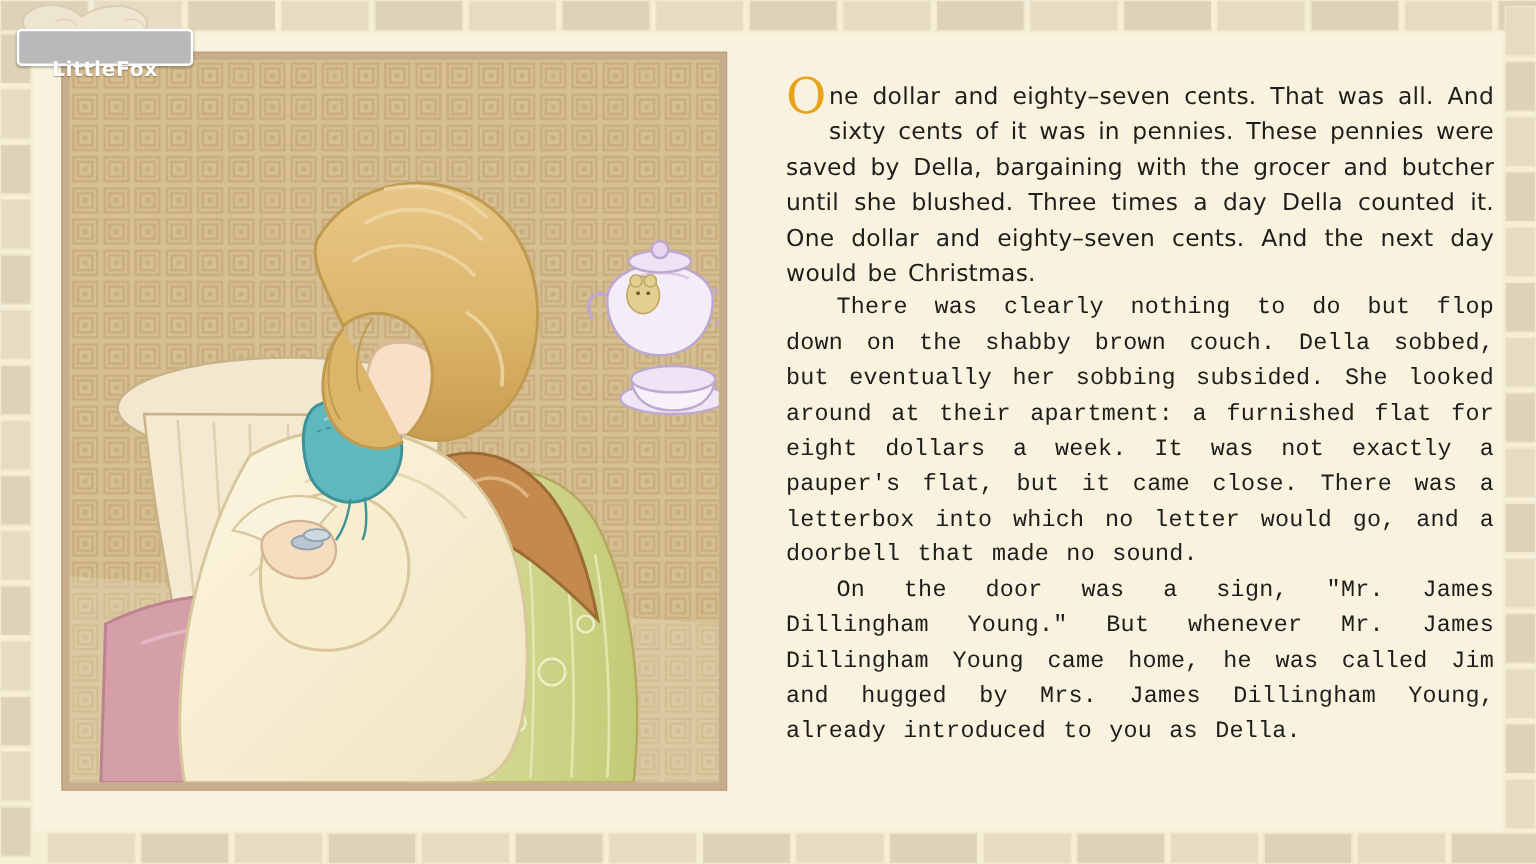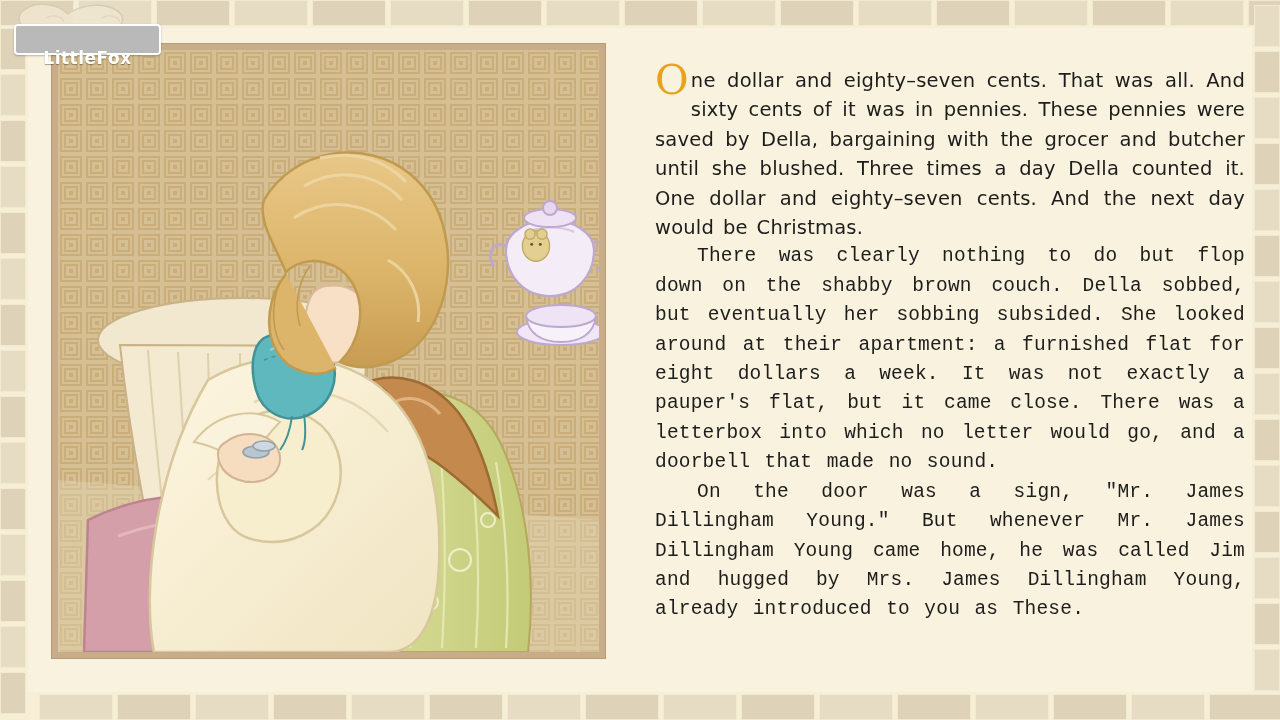--- a/index.html
+++ b/index.html
@@ -335,16 +335,16 @@
             <path d="M252 216 C240 232 236 256 242 276"></path>
           </g>
         </g>
       </svg>
     </div>
   </div>
 
   <div class="text-col">
     <p class="para"><span class="dropcap">O</span><span>ne dollar and eighty–seven cents. That was all. And sixty cents of it was in pennies. These pennies were saved by Della, bargaining with the grocer and butcher until she blushed. Three times a day Della counted it. One dollar and eighty–seven cents. And the next day would be Christmas.</span></p>
     <p class="para">There was clearly nothing to do but flop down on the shabby brown couch. Della sobbed, but eventually her sobbing subsided. She looked around at their apartment: a furnished flat for eight dollars a week. It was not exactly a pauper′s flat, but it came close. There was a letterbox into which no letter would go, and a doorbell that made no sound.</p>
-    <p class="para">On the door was a sign, "Mr. James Dillingham Young." But whenever Mr. James Dillingham Young came home, he was called Jim and hugged by Mrs. James Dillingham Young, already introduced to you as These.</p>
+    <p class="para">On the door was a sign, "Mr. James Dillingham Young." But whenever Mr. James Dillingham Young came home, he was called Jim and hugged by Mrs. James Dillingham Young, already introduced to you as Della.</p>
   </div>
 
 </div>
 
 </body></html>

